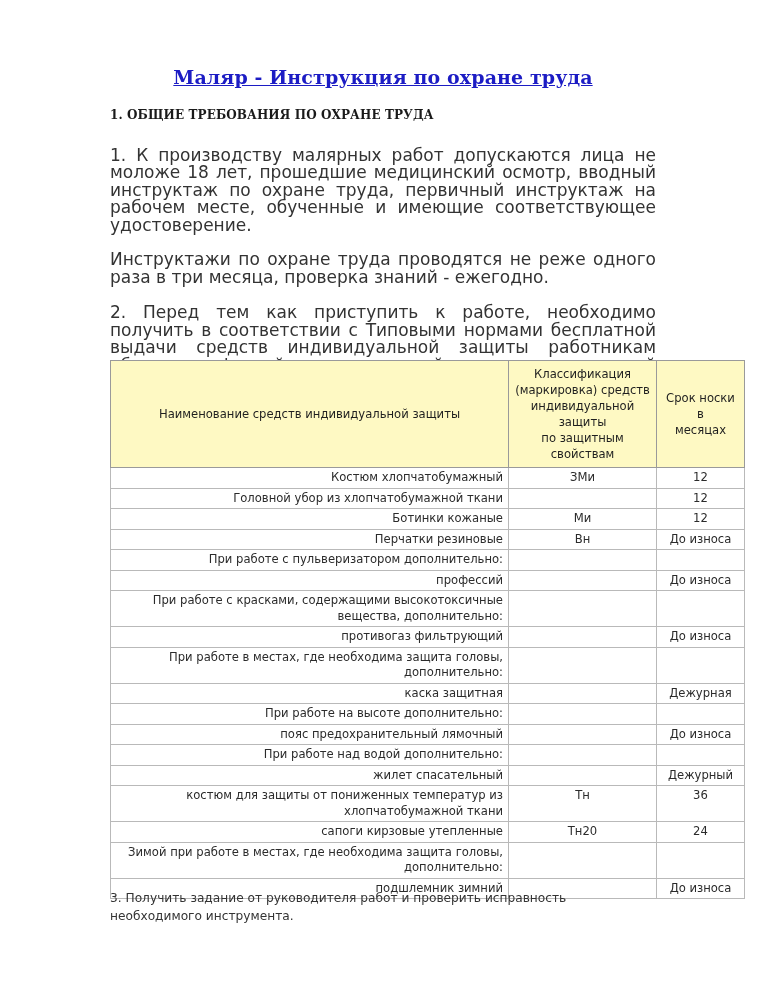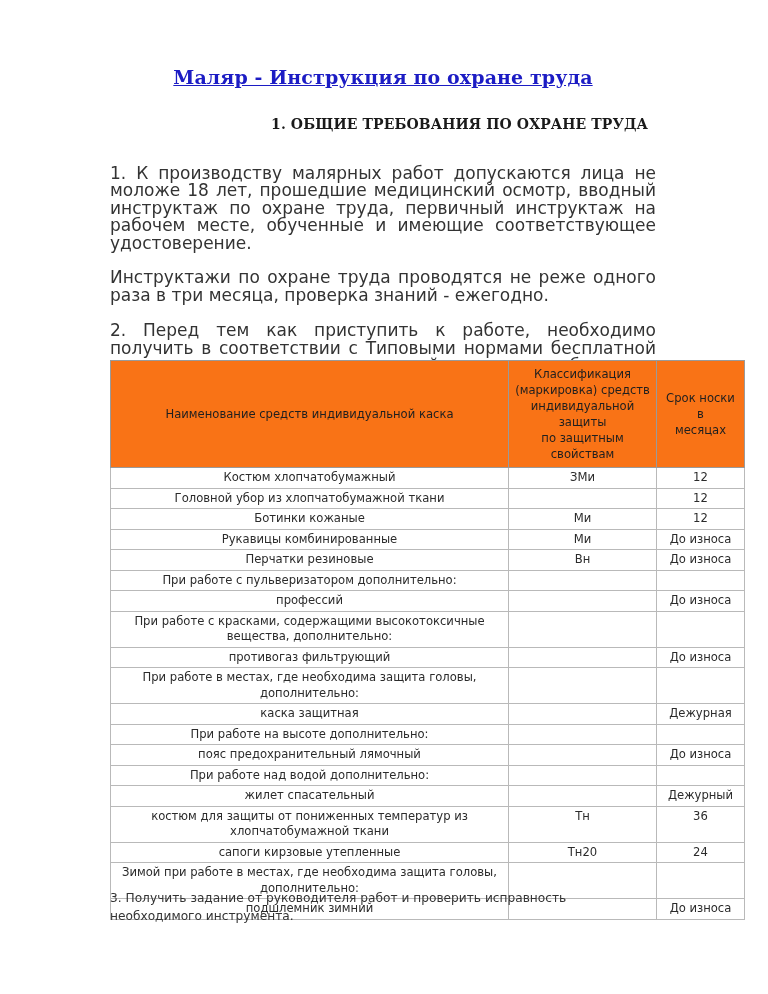--- a/index.html
+++ b/index.html
@@ -40,25 +40,25 @@
     font-family: "DejaVu Serif", "Liberation Serif", serif;
     font-size: 19px;
     font-weight: bold;
     color: #1c1cc4;
     text-decoration: underline;
     letter-spacing: 0.1px;
     line-height: 1.2;
   }
 
   .section-title {
-    margin: 8px;
+    margin: 0;
     padding-top: 19px;
-    text-align: right;
+    text-align: left;
     font-family: "DejaVu Serif", "Liberation Serif", serif;
-    font-size: 14px;
+    font-size: 12px;
     font-weight: bold;
     color: #1a1a1a;
     letter-spacing: 0.1px;
   }
 
   
   .para {
     margin: 0;
     font-size: 17px;
     line-height: 17.5px;
@@ -88,34 +88,34 @@
   table.pe-table col.c-term  { width: 88px; }
 
   table.pe-table th,
   table.pe-table td {
     border: 1px solid #b9b9b9;
     padding: 2px 5px;
     vertical-align: top;
     line-height: 15.5px;
   }
   table.pe-table thead th {
-    background: #f97316;
+    background: #fef9c3;
     color: #1f1f1f;
     font-weight: normal;
     text-align: center;
     vertical-align: middle;
     padding: 5px 6px;
     border-color: #9a9a9a;
     line-height: 16px;
   }
   table.pe-table thead th.h-name {
     padding-left: 10px;
     padding-right: 10px;
   }
-  td.cell-name   { text-align: center; }
+  td.cell-name   { text-align: right; }
   td.cell-class  { text-align: center; }
   td.cell-term   { text-align: center; }
 
   .row-tall td { height: 31px; }
 
   
   .footer-para {
     position: absolute;
     left: 110px;
     top: 890px;
@@ -147,21 +147,21 @@
 
   <div class="table-wrap">
     <table class="pe-table">
       <colgroup>
         <col class="c-name">
         <col class="c-class">
         <col class="c-term">
       </colgroup>
       <thead>
         <tr>
-          <th class="h-name">Наименование средств индивидуальной каска</th>
+          <th class="h-name">Наименование средств индивидуальной защиты</th>
           <th>
             <span>Классификация</span><br>
             <span>(маркировка) средств</span><br>
             <span>индивидуальной защиты</span><br>
             <span>по защитным свойствам</span>
           </th>
           <th>
             <span>Срок носки в</span><br>
             <span>месяцах</span>
           </th>
@@ -177,25 +177,20 @@
             <td class="cell-name">Головной убор из хлопчатобумажной ткани</td>
             <td class="cell-class"></td>
             <td class="cell-term">12</td>
           </tr>
           <tr>
             <td class="cell-name">Ботинки кожаные</td>
             <td class="cell-class">Ми</td>
             <td class="cell-term">12</td>
           </tr>
           <tr>
-            <td class="cell-name">Рукавицы комбинированные</td>
-            <td class="cell-class">Ми</td>
-            <td class="cell-term">До износа</td>
-          </tr>
-          <tr>
             <td class="cell-name">Перчатки резиновые</td>
             <td class="cell-class">Вн</td>
             <td class="cell-term">До износа</td>
           </tr>
           <tr>
             <td class="cell-name">При работе с пульверизатором дополнительно:</td>
             <td class="cell-class"></td>
             <td class="cell-term"></td>
           </tr>
           <tr>

